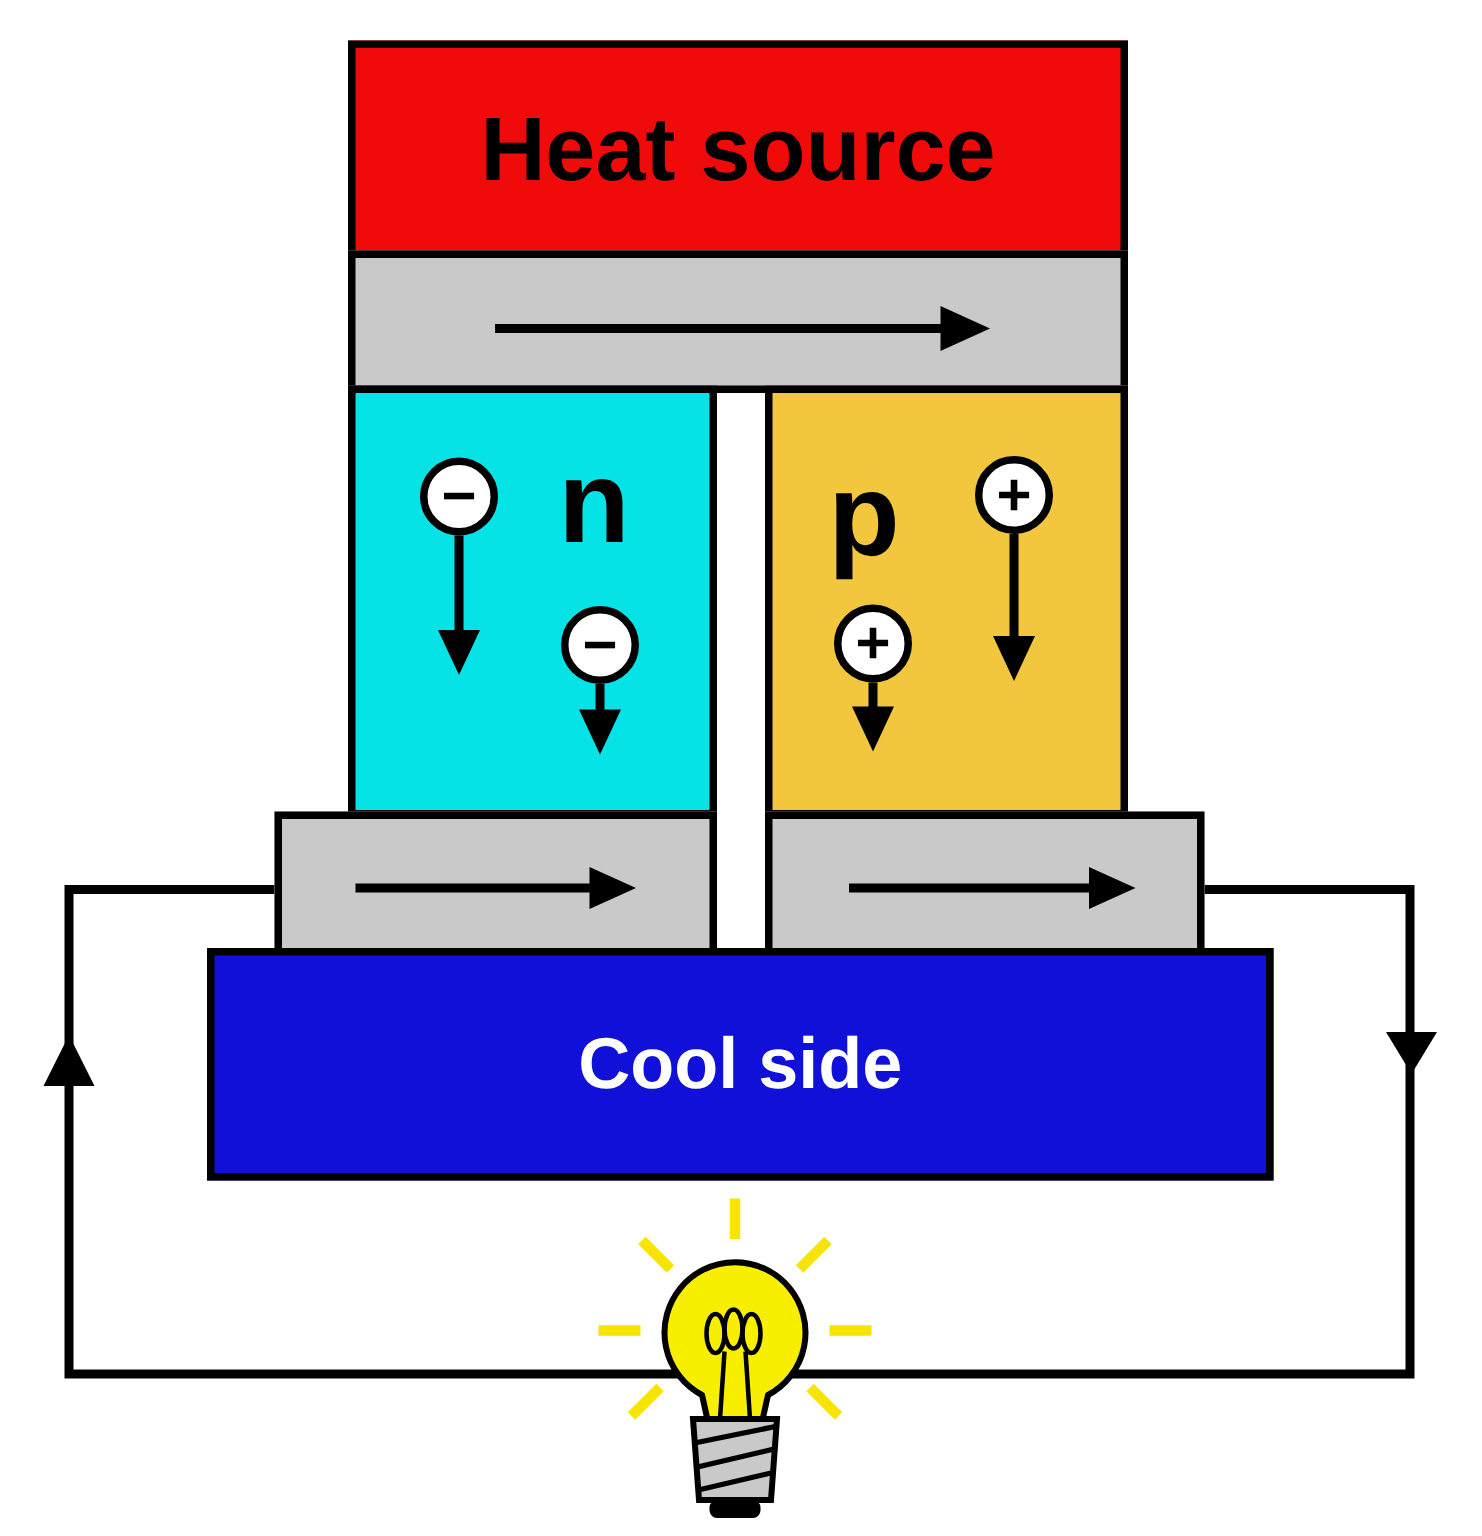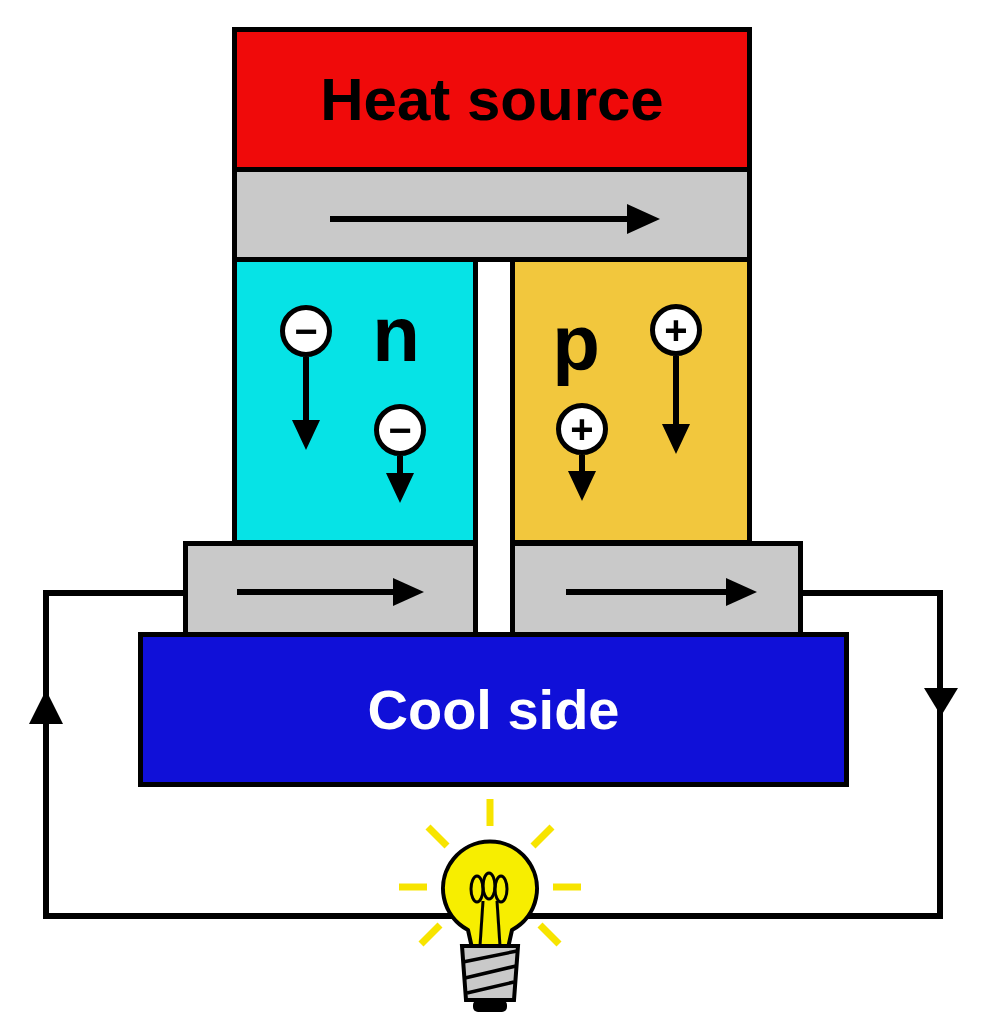--- a/index.html
+++ b/index.html
@@ -14,21 +14,21 @@
   #heat-box .box-label{font-weight:bold;font-size:60px;color:#000;}
   #top-conductor{left:232px;top:167px;width:520px;height:95px;background:#c9c9c9;}
   #n-block{left:232px;top:257px;width:246px;height:288px;background:#06e3e6;}
   #p-block{left:510px;top:257px;width:242px;height:288px;background:#f2c73d;}
   .semi-label{position:absolute;font-weight:bold;font-size:78px;color:#000;transform:translate(-50%,-50%);line-height:1;}
   #n-label{left:159px;top:72px;}
   #p-label{left:61px;top:81px;}
   #cond-left{left:183px;top:541px;width:295px;height:96px;background:#c9c9c9;}
   #cond-right{left:510px;top:541px;width:293px;height:96px;background:#c9c9c9;}
   #cool-box{left:138px;top:632px;width:711px;height:155px;background:#1010d8;}
-  #cool-box .box-label{font-weight:bold;font-size:56px;color:#fff;}
+  #cool-box .box-label{font-weight:bold;font-size:48px;color:#fff;}
   .carrier{
     position:absolute;width:52px;height:52px;box-sizing:border-box;
     border:5px solid #000;border-radius:50%;background:#fff;
     display:flex;align-items:center;justify-content:center;
     font-weight:bold;font-size:40px;line-height:1;color:#000;
   }
   #carrier-n1{left:43px;top:43px;}
   #carrier-n2{left:137px;top:142px;}
   #carrier-p1{left:135px;top:42px;}
   #carrier-p2{left:41px;top:141px;}

